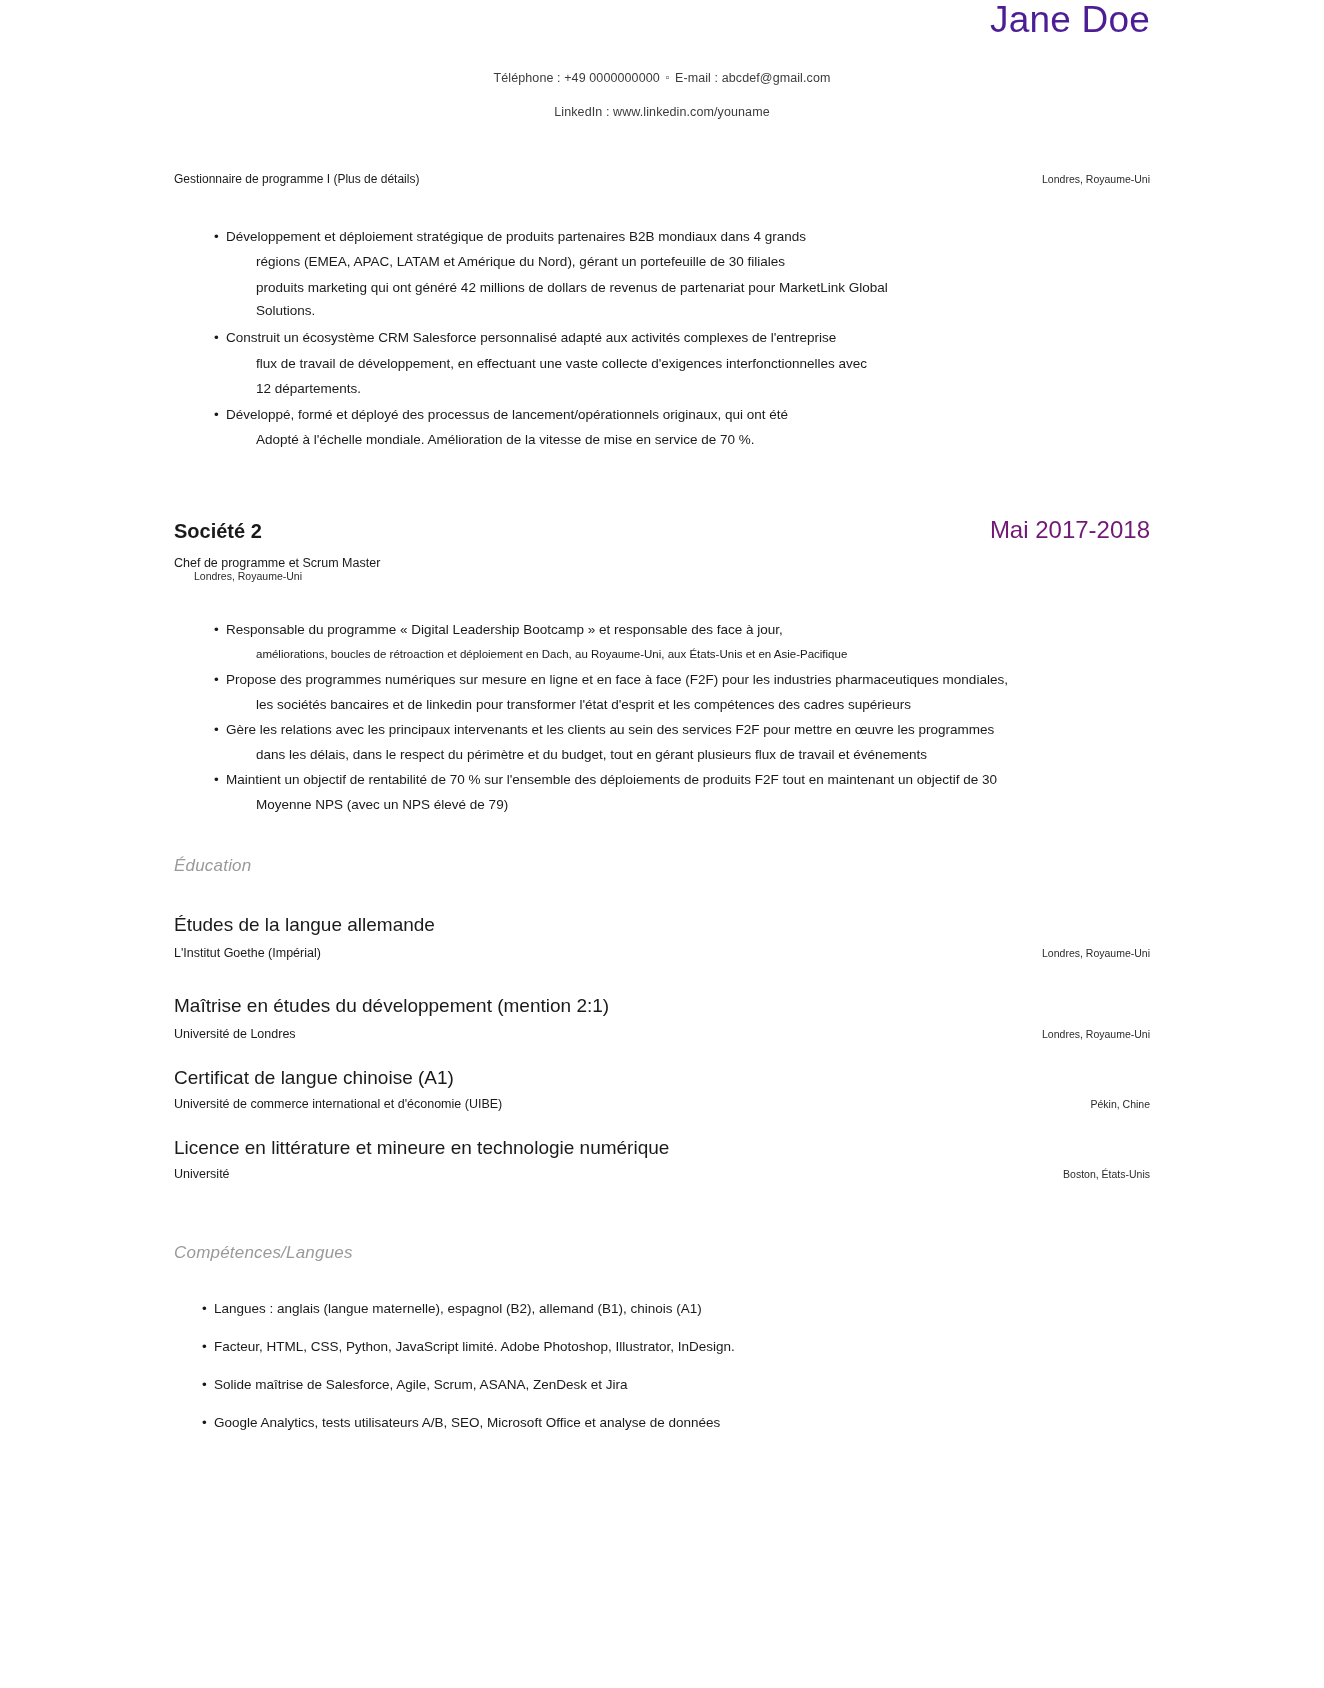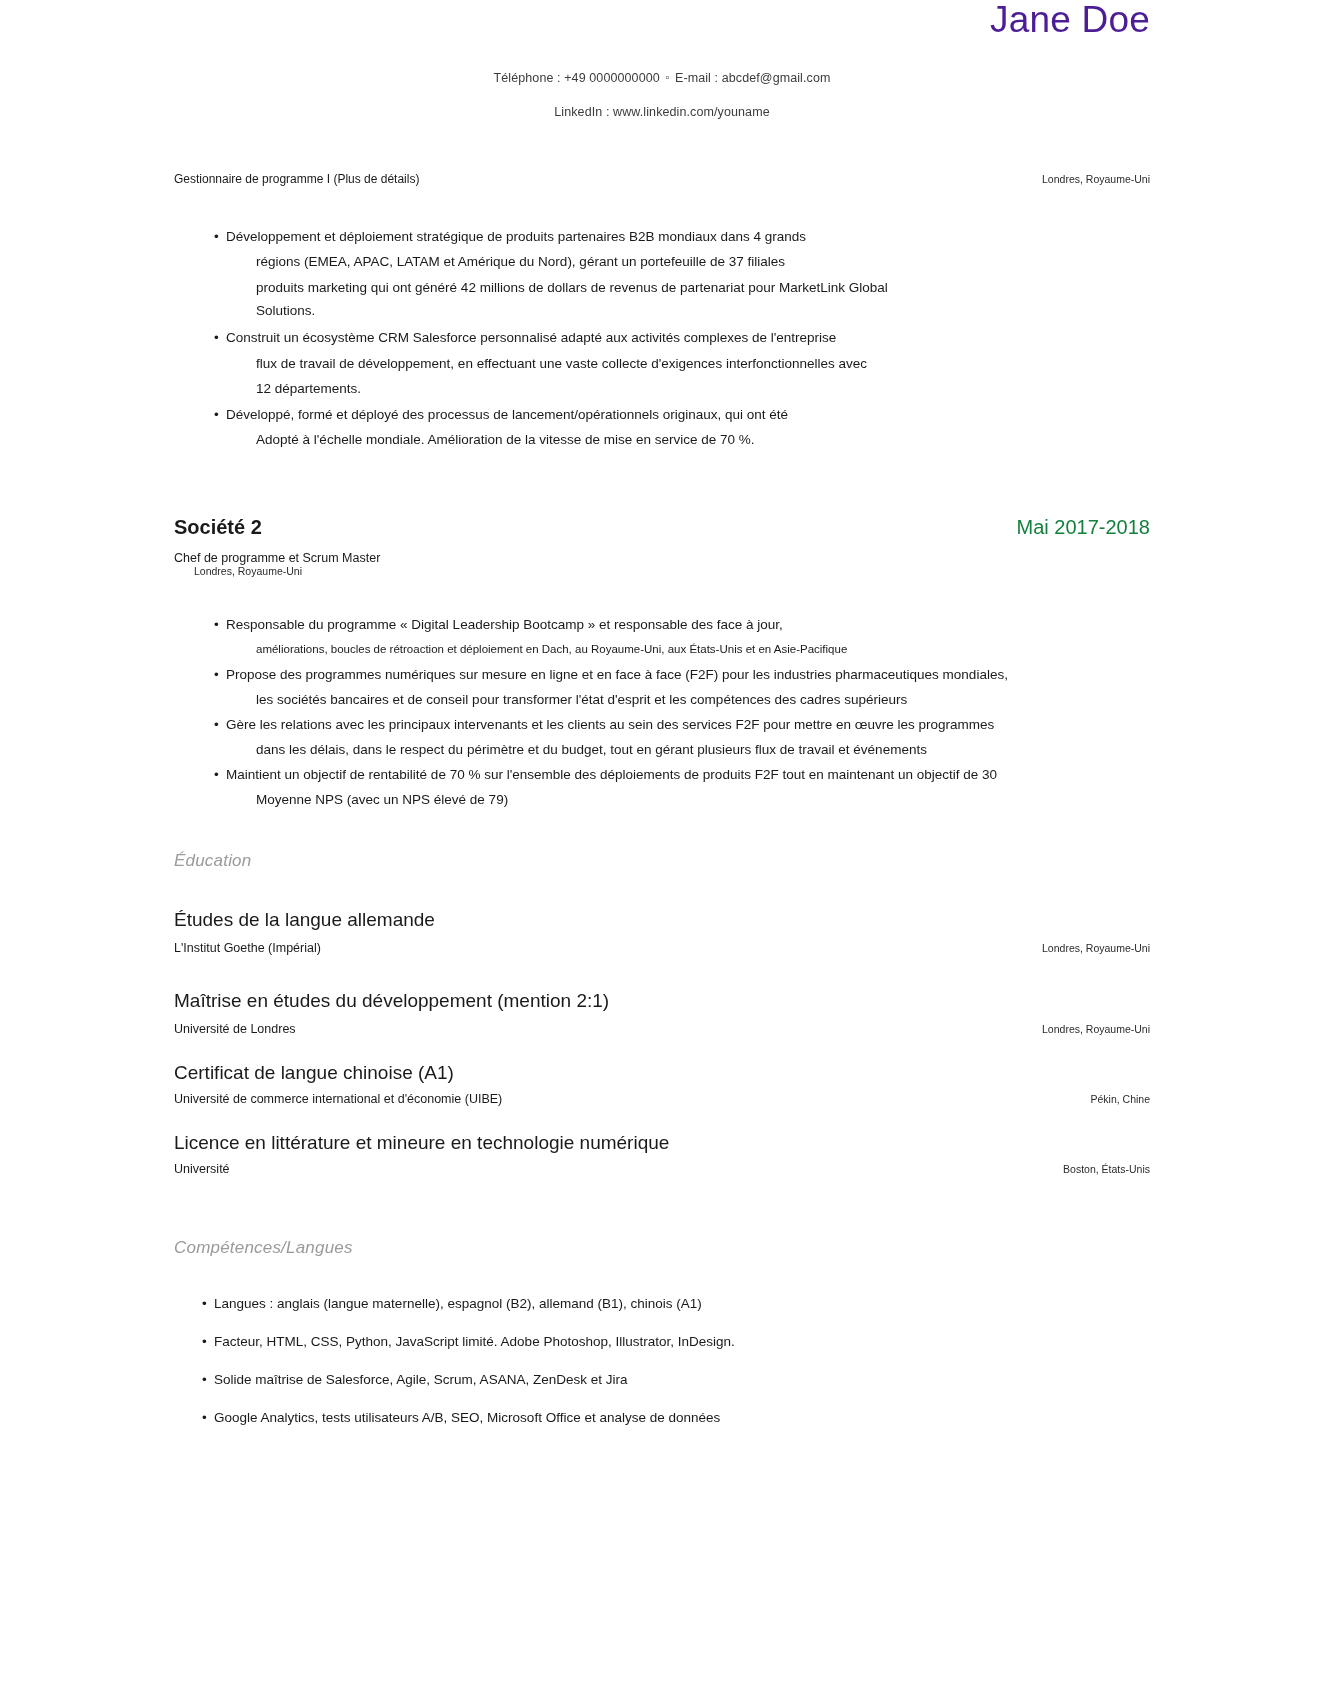--- a/index.html
+++ b/index.html
@@ -72,22 +72,22 @@
     font-size: 10.5px;
     color: #2b2b2b;
     font-weight: 400;
   }
   .company-lg {
     font-size: 20px;
     color: #1a1a1a;
     font-weight: 700;
   }
   .date-lg {
-    font-size: 20px;
-    color: #15803d;
+    font-size: 24px;
+    color: #701a75;
     font-weight: 400;
   }
 
   
   .bullets {
     margin: 0;
     padding: 0;
     list-style: none;
   }
   .bullet {
@@ -171,21 +171,21 @@
 
     <div class="row" style="margin-top:53px;">
       <div class="left job-title-sm">Gestionnaire de programme I (Plus de détails)</div>
       <div class="right loc-sm">Londres, Royaume-Uni</div>
     </div>
 
     <ul class="bullets" style="margin-top:38px;">
       <li class="bullet" style="line-height:25.5px;">
         <span class="bdot">•</span>
         <span class="bline">Développement et déploiement stratégique de produits partenaires B2B mondiaux dans 4 grands</span>
-        <span class="bline indent">régions (EMEA, APAC, LATAM et Amérique du Nord), gérant un portefeuille de 37 filiales</span>
+        <span class="bline indent">régions (EMEA, APAC, LATAM et Amérique du Nord), gérant un portefeuille de 30 filiales</span>
         <span class="bline indent">produits marketing qui ont généré 42 millions de dollars de revenus de partenariat pour MarketLink Global</span>
         <span class="bline indent" style="line-height:21px;">Solutions.</span>
       </li>
       <li class="bullet" style="line-height:25.5px; margin-top:4px;">
         <span class="bdot">•</span>
         <span class="bline">Construit un écosystème CRM Salesforce personnalisé adapté aux activités complexes de l'entreprise</span>
         <span class="bline indent">flux de travail de développement, en effectuant une vaste collecte d'exigences interfonctionnelles avec</span>
         <span class="bline indent">12 départements.</span>
       </li>
       <li class="bullet" style="line-height:25.5px;">
@@ -207,21 +207,21 @@
 
     <ul class="bullets" style="margin-top:35px;">
       <li class="bullet" style="line-height:25px;">
         <span class="bdot">•</span>
         <span class="bline">Responsable du programme « Digital Leadership Bootcamp » et responsable des face à jour,</span>
         <span class="bline indent small">améliorations, boucles de rétroaction et déploiement en Dach, au Royaume-Uni, aux États-Unis et en Asie-Pacifique</span>
       </li>
       <li class="bullet" style="line-height:25px;">
         <span class="bdot">•</span>
         <span class="bline">Propose des programmes numériques sur mesure en ligne et en face à face (F2F) pour les industries pharmaceutiques mondiales,</span>
-        <span class="bline indent">les sociétés bancaires et de conseil pour transformer l'état d'esprit et les compétences des cadres supérieurs</span>
+        <span class="bline indent">les sociétés bancaires et de linkedin pour transformer l'état d'esprit et les compétences des cadres supérieurs</span>
       </li>
       <li class="bullet" style="line-height:25px;">
         <span class="bdot">•</span>
         <span class="bline">Gère les relations avec les principaux intervenants et les clients au sein des services F2F pour mettre en œuvre les programmes</span>
         <span class="bline indent">dans les délais, dans le respect du périmètre et du budget, tout en gérant plusieurs flux de travail et événements</span>
       </li>
       <li class="bullet" style="line-height:25px;">
         <span class="bdot">•</span>
         <span class="bline">Maintient un objectif de rentabilité de 70 % sur l'ensemble des déploiements de produits F2F tout en maintenant un objectif de 30</span>
         <span class="bline indent">Moyenne NPS (avec un NPS élevé de 79)</span>

